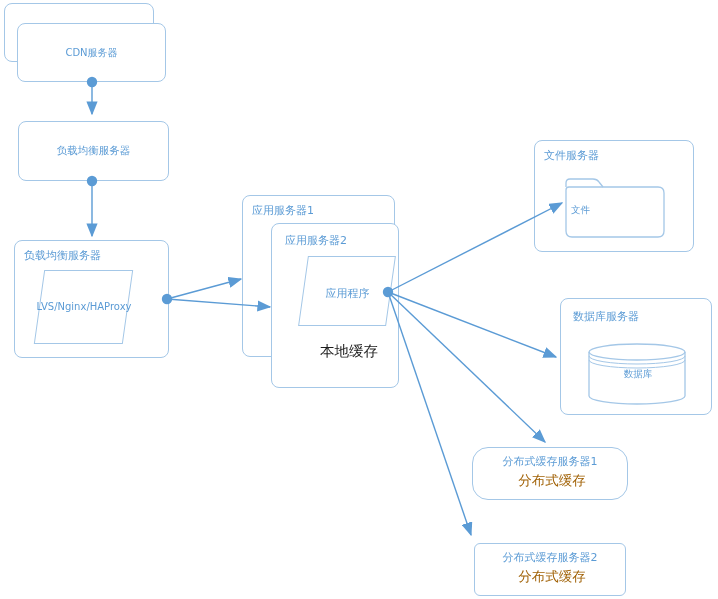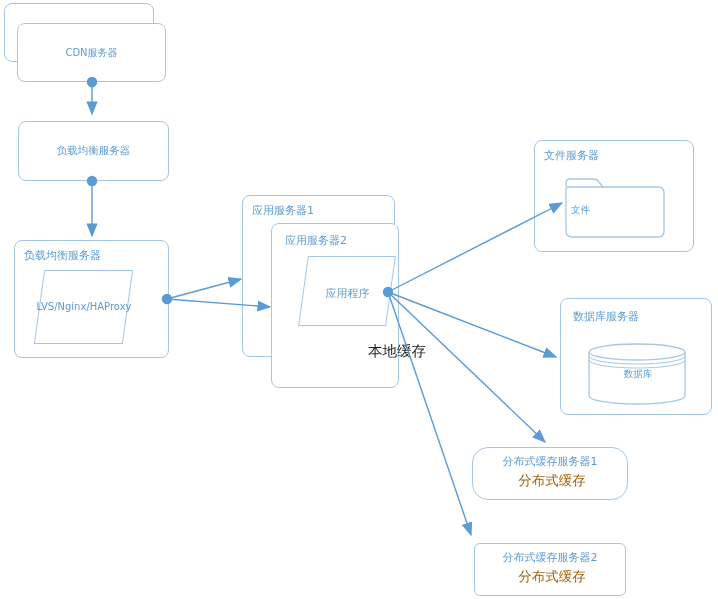--- a/index.html
+++ b/index.html
@@ -60,21 +60,21 @@
   </div>
 
   <div class="node" style="left:242px;top:195px;width:153px;height:162px;">
     <div class="title">应用服务器1</div>
   </div>
 
   <div class="node" style="left:271px;top:223px;width:128px;height:165px;">
     <div class="title" style="left:13px;top:9px;">应用服务器2</div>
     <div class="para" style="left:31px;top:32px;width:88px;height:70px;"></div>
     <div class="para-label" style="left:28px;top:62px;width:95px;font-size:11px;">应用程序</div>
-    <div class="black-label" style="left:0;width:154px;top:118px;font-size:14.5px;text-align:right;">本地缓存</div>
+    <div class="black-label" style="left:0;width:154px;top:118px;font-size:14.5px;">本地缓存</div>
   </div>
 
   <div class="node" style="left:534px;top:140px;width:160px;height:112px;">
     <div class="title">文件服务器</div>
     <svg class="shape-svg" style="left:30px;top:33px;" width="100" height="64" viewBox="0 0 100 64">
       <path d="M1,16 Q1,13 4,13 L93,13 Q99,13 99,19 L99,57 Q99,63 93,63 L7,63 Q1,63 1,57 Z" fill="none" stroke="#a4c7e7" stroke-width="1.3"></path>
       <path d="M1,13 L1,9 Q1,5 5,5 L28,5 Q32,5 34,8 L38,13" fill="none" stroke="#a4c7e7" stroke-width="1.3"></path>
     </svg>
     <div style="position:absolute;left:36px;top:63px;font-size:9.5px;color:#5b9bd5;">文件</div>
   </div>

